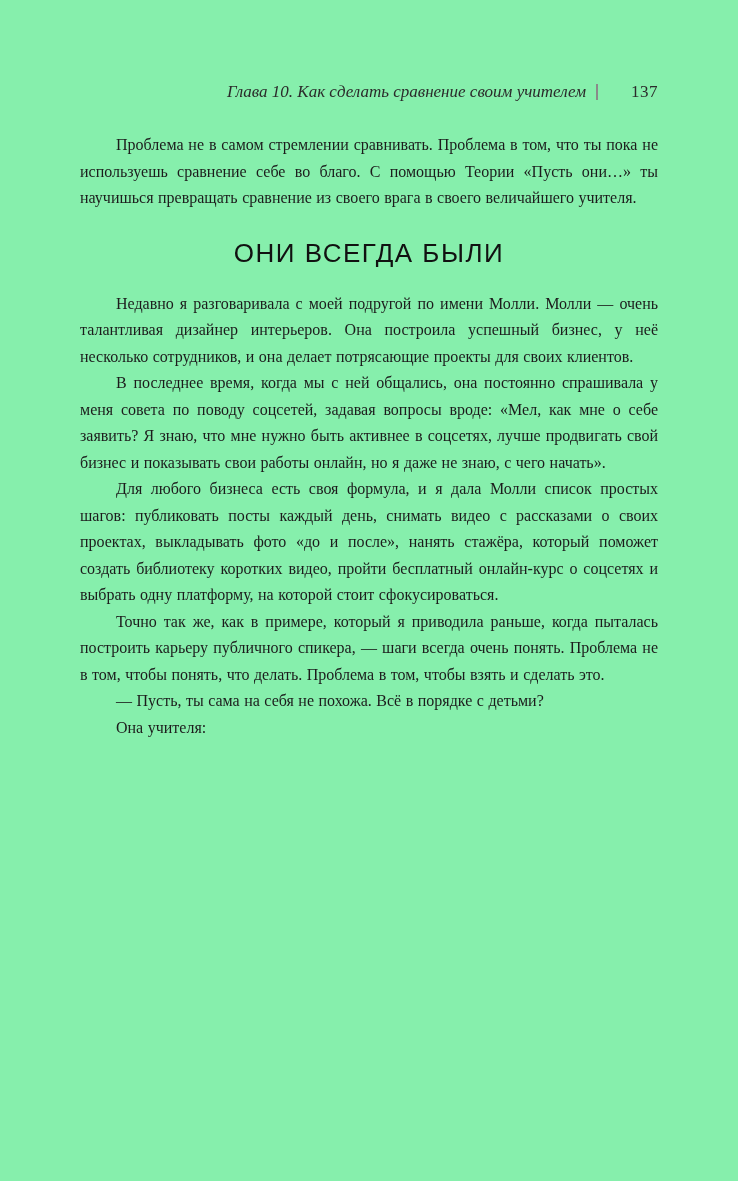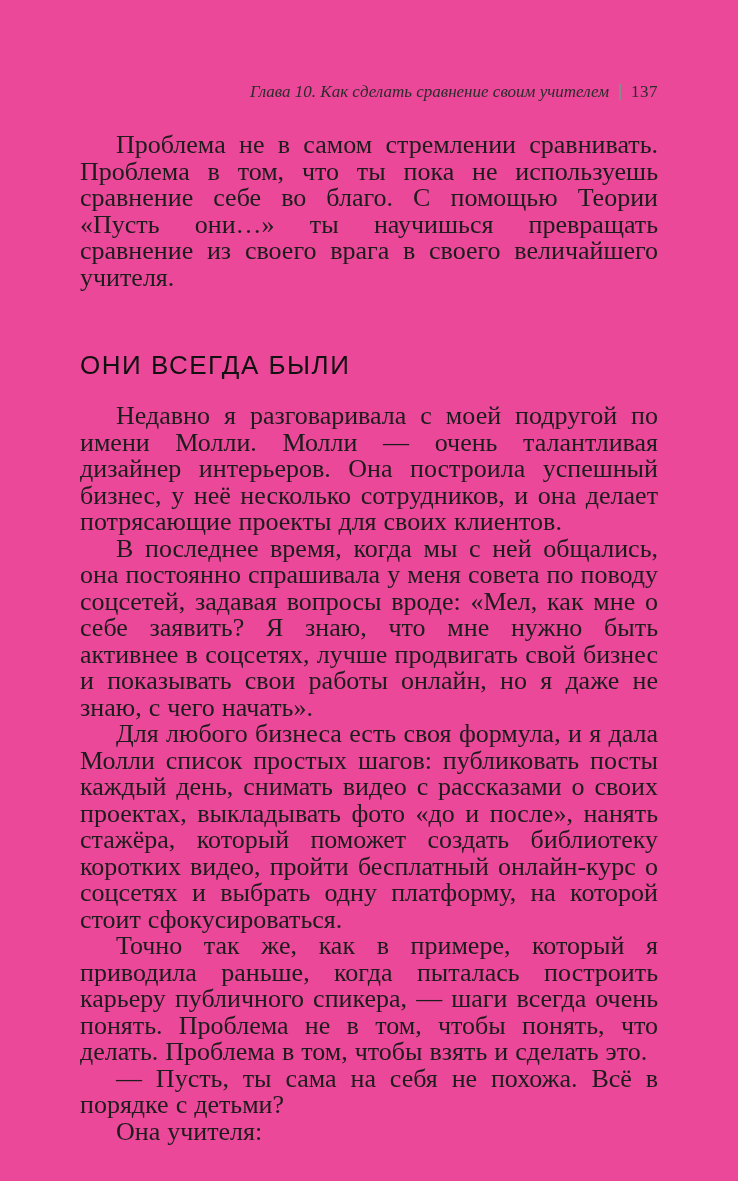--- a/index.html
+++ b/index.html
@@ -4,21 +4,21 @@
 <style>
   html, body {
     margin: 0;
     padding: 0;
     background: #ffffff;
   }
   .page {
     position: relative;
     width: 738px;
     height: 1181px;
-    background: #ec4899;
+    background: #86efac;
     box-sizing: border-box;
     padding: 82px 80px 40px 80px;
     overflow: hidden;
     font-family: "Liberation Serif", "DejaVu Serif", serif;
     color: #1c1c1c;
   }
   .running-head {
     display: flex;
     justify-content: flex-end;
     align-items: baseline;
@@ -34,32 +34,33 @@
     display: inline-block;
     width: 2px;
     height: 16px;
     background: #8a8a8a;
     margin: 0 10px;
     align-self: center;
   }
   .running-head .pagenum {
     font-style: normal;
     letter-spacing: 0.5px;
+    margin-left: 23px;
   }
   .body-text p {
     margin: 0;
-    font-size: 26px;
+    font-size: 16px;
     line-height: 26.5px;
     text-align: justify;
     text-indent: 36px;
     word-spacing: 0.5px;
   }
   h2.section-heading {
-    margin: 57px 0 20px 0;
-    text-align: left;
+    margin: 24px 0 20px 0;
+    text-align: center;
     font-family: "Liberation Sans", "DejaVu Sans", sans-serif;
     font-weight: 400;
     font-size: 26px;
     line-height: 35px;
     letter-spacing: 1.5px;
     color: #111111;
   }
 </style>
 </head>
 <body>

